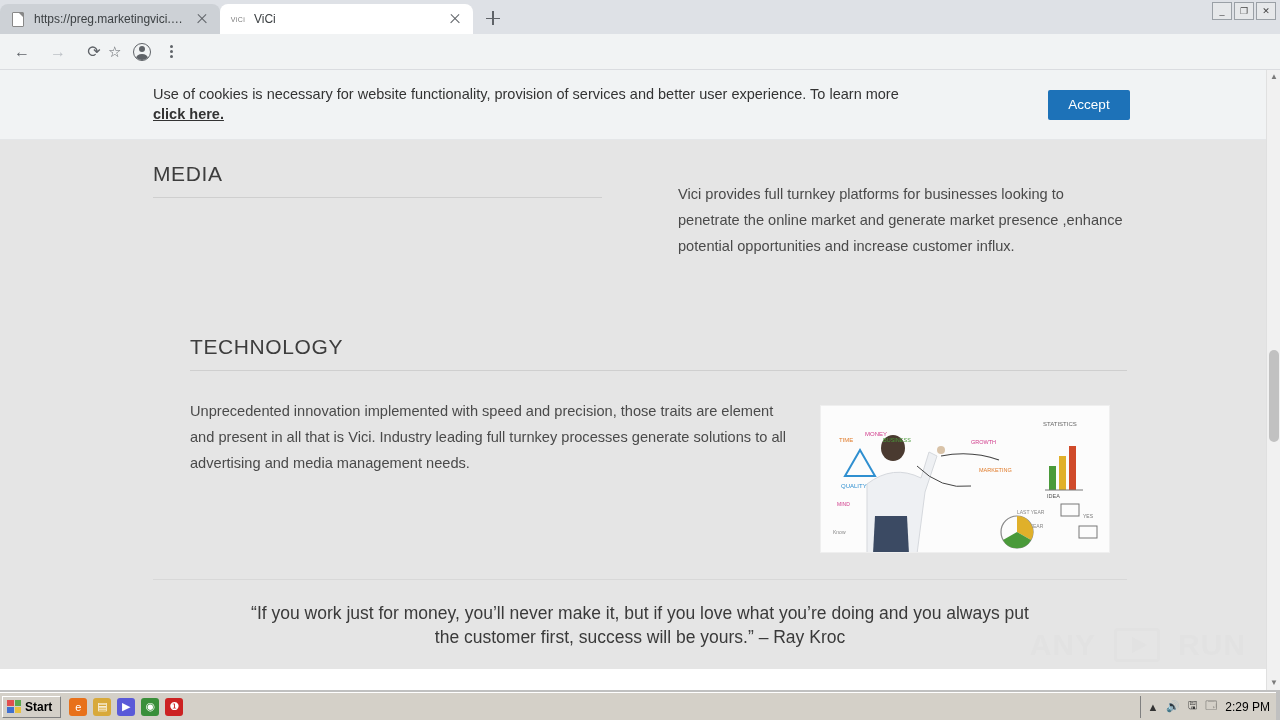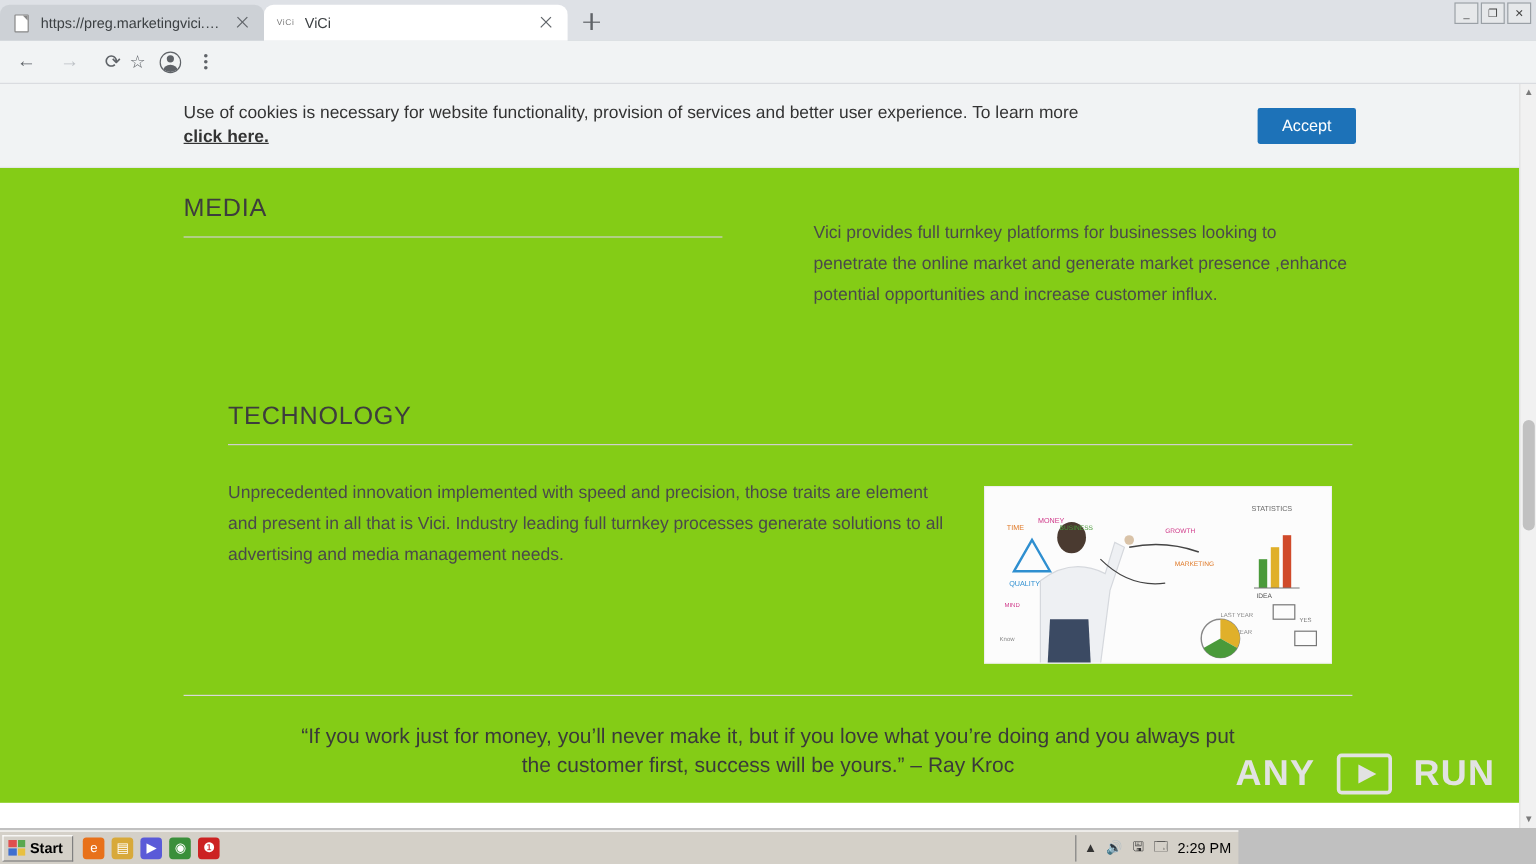--- a/index.html
+++ b/index.html
@@ -153,21 +153,21 @@
   }
   .cookietext a {
     color: #333; font-weight: bold; text-decoration: underline; cursor: pointer;
   }
   .accept-btn {
     width: 82px; height: 30px; background: #1d72b8; color: #fff;
     border: none; border-radius: 2px; font-size: 13.5px;
     cursor: pointer; font-family: "Liberation Sans", sans-serif;
   }
 
-  .content { padding: 22px 153px 0 153px; background: #84cc16; }
+  .content { padding: 22px 153px 0 153px; background: #e5e5e5; }
   .cols { display: flex; gap: 76px; }
   .col { flex: 1 1 0; }
   h2.sec {
     font-size: 21px; font-weight: 400; color: #3d3d3d;
     letter-spacing: .6px; margin: 0 0 8px 0;
     padding-bottom: 11px; border-bottom: 1px solid #cfcfcf;
     font-family: "Liberation Sans", sans-serif;
   }
   p.body {
     font-size: 14.6px; color: #4a4a4a; line-height: 1.77;
@@ -221,21 +221,21 @@
     position: relative; display: inline-block;
   }
   .wm-play:after {
     content: ""; position: absolute; left: 15px; top: 6px;
     border-left: 15px solid #e2e2e2;
     border-top: 8px solid transparent; border-bottom: 8px solid transparent;
   }
 
   
   .taskbar {
-    position: absolute; left: 0; bottom: 0; width: 1032px; height: 28px;
+    position: absolute; left: 0; bottom: 0; width: 1276px; height: 28px;
     background: #d4d0c8;
     border-top: 1px solid #ffffff;
     display: flex; align-items: center; text-align: center;
   }
   .start {
     height: 22px; margin-left: 2px; padding: 0 8px 0 4px;
     display: flex; align-items: center; gap: 4px;
     border: 1px solid #808080; border-top-color: #fff; border-left-color: #fff;
     background: #d4d0c8; font-size: 12px; font-weight: bold; color: #000;
     cursor: pointer;

